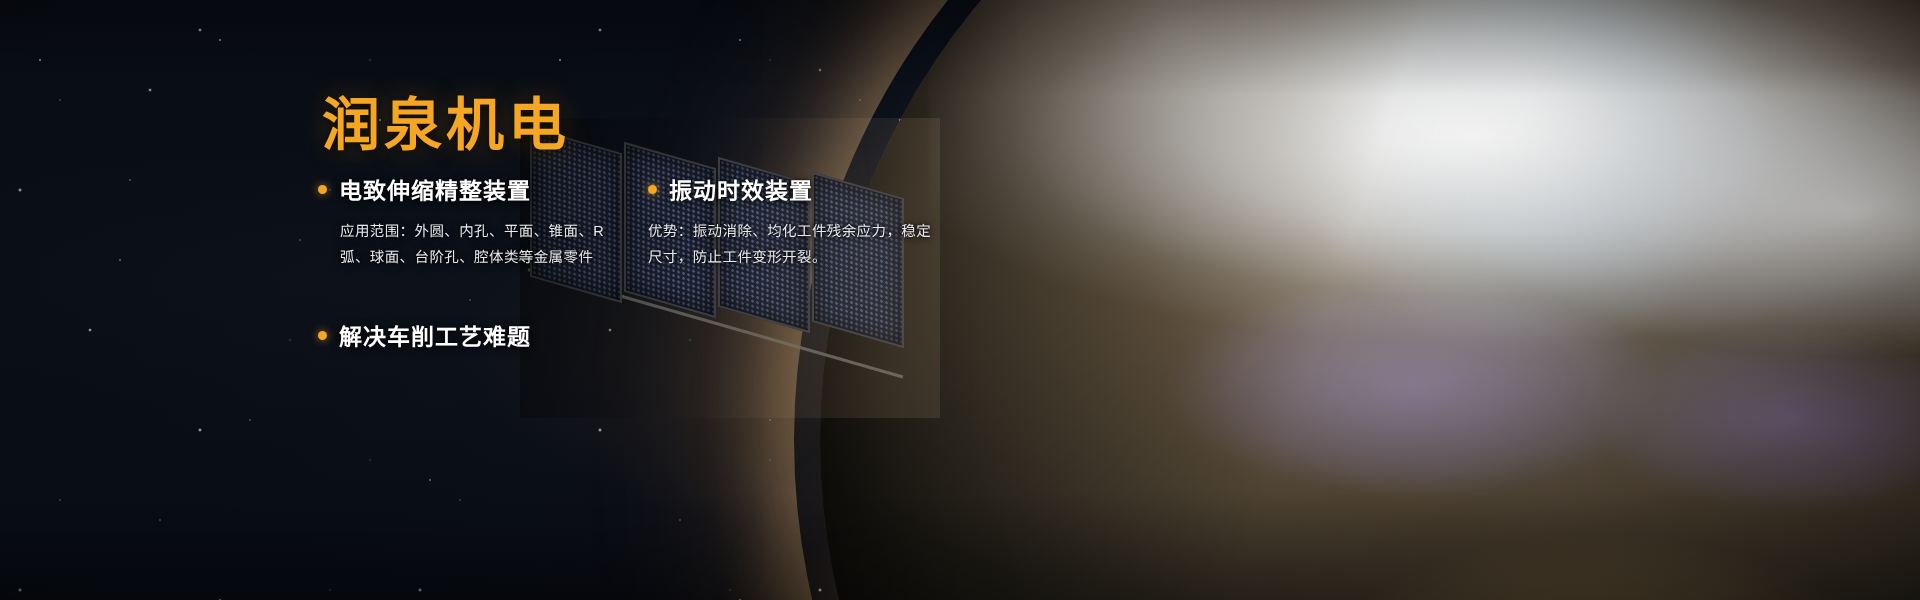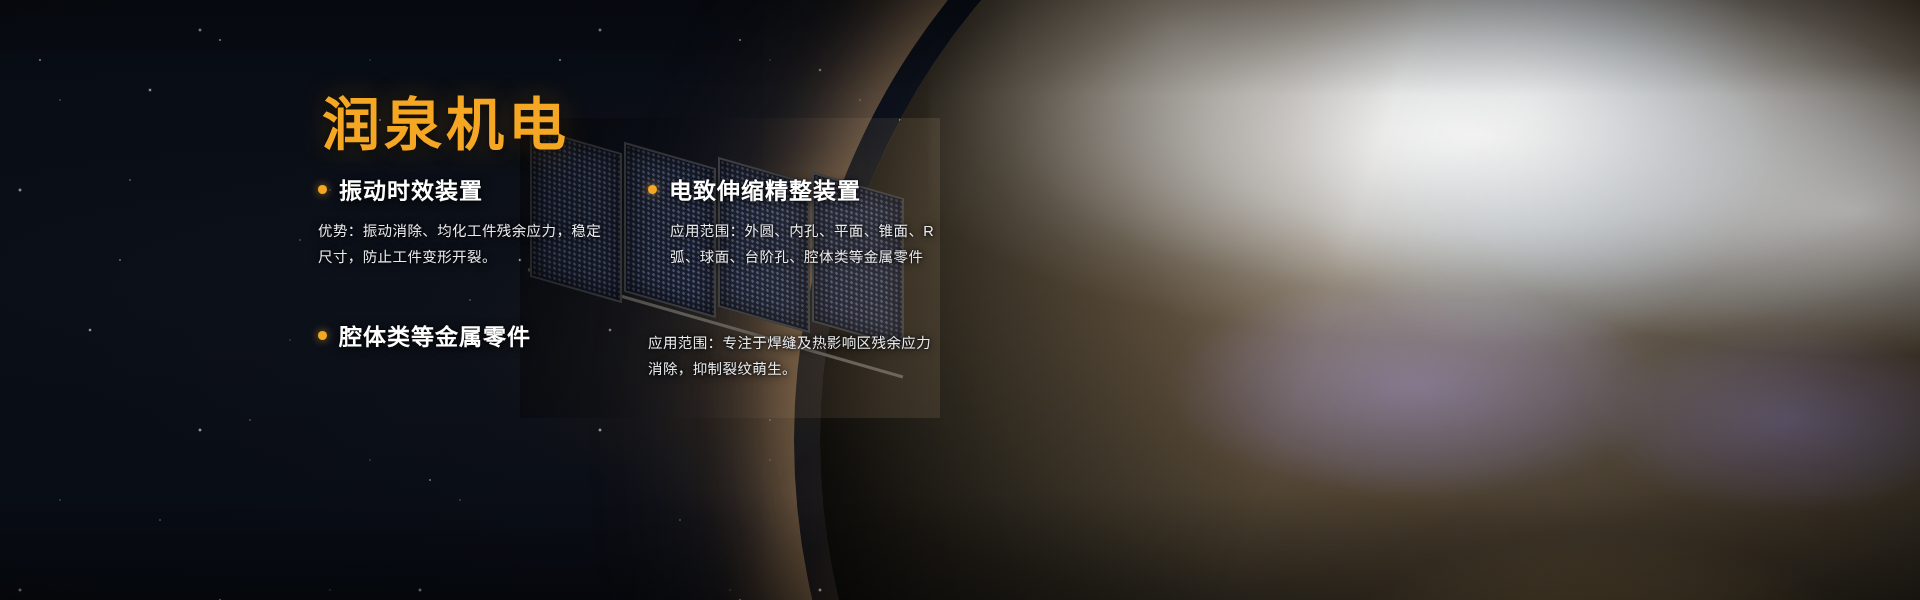--- a/index.html
+++ b/index.html
@@ -221,42 +221,41 @@
   </div>
 
   <div class="vignette"></div>
 
   <div class="content">
 
     <div class="brand">润泉机电</div>
 
     <div class="grid">
 
+      <div class="item col-left">
+        <div class="item-head">
+          <span class="dot"></span>
+          <span class="item-title">电致伸缩精整装置</span>
+        </div>
+        <div class="item-desc">应用范围：外圆、内孔、平面、锥面、R弧、球面、台阶孔、腔体类等金属零件</div>
+      </div>
+
       <div class="item col-right">
         <div class="item-head">
           <span class="dot"></span>
           <span class="item-title">振动时效装置</span>
         </div>
         <div class="item-desc">优势：振动消除、均化工件残余应力，稳定尺寸，防止工件变形开裂。</div>
       </div>
 
       <div class="item col-left">
         <div class="item-head">
           <span class="dot"></span>
-          <span class="item-title">电致伸缩精整装置</span>
+          <span class="item-title">解决车削工艺难题</span>
         </div>
-        <div class="item-desc">应用范围：外圆、内孔、平面、锥面、R弧、球面、台阶孔、腔体类等金属零件</div>
-      </div>
-
-      <div class="item col-left">
-        <div class="item-head">
-          <span class="dot"></span>
-          <span class="item-title">腔体类等金属零件</span>
-        </div>
       </div>
 
       <div class="item col-right">
-        <div class="item-desc">应用范围：专注于焊缝及热影响区残余应力消除，抑制裂纹萌生。</div>
       </div>
 
     </div>
   </div>
 </div>
 
 </body></html>

